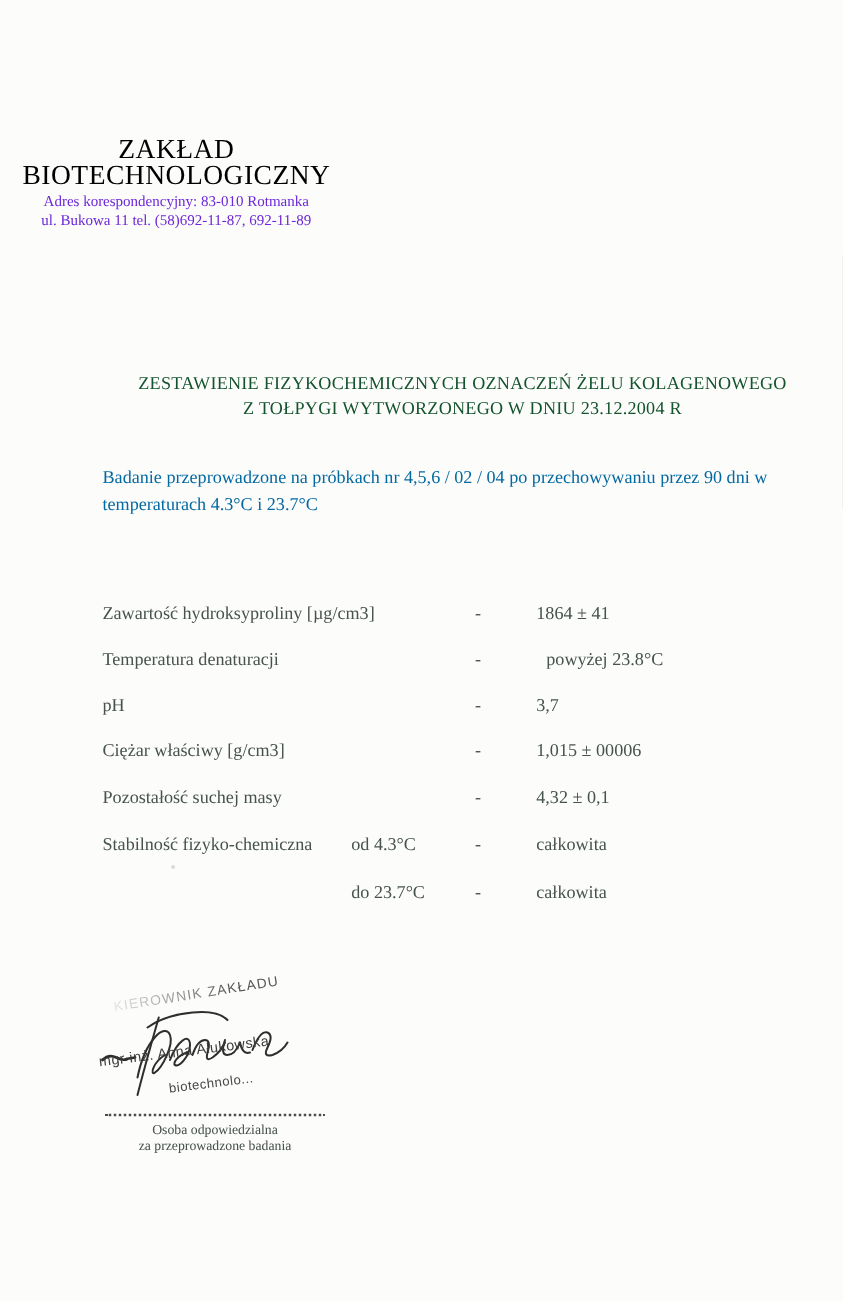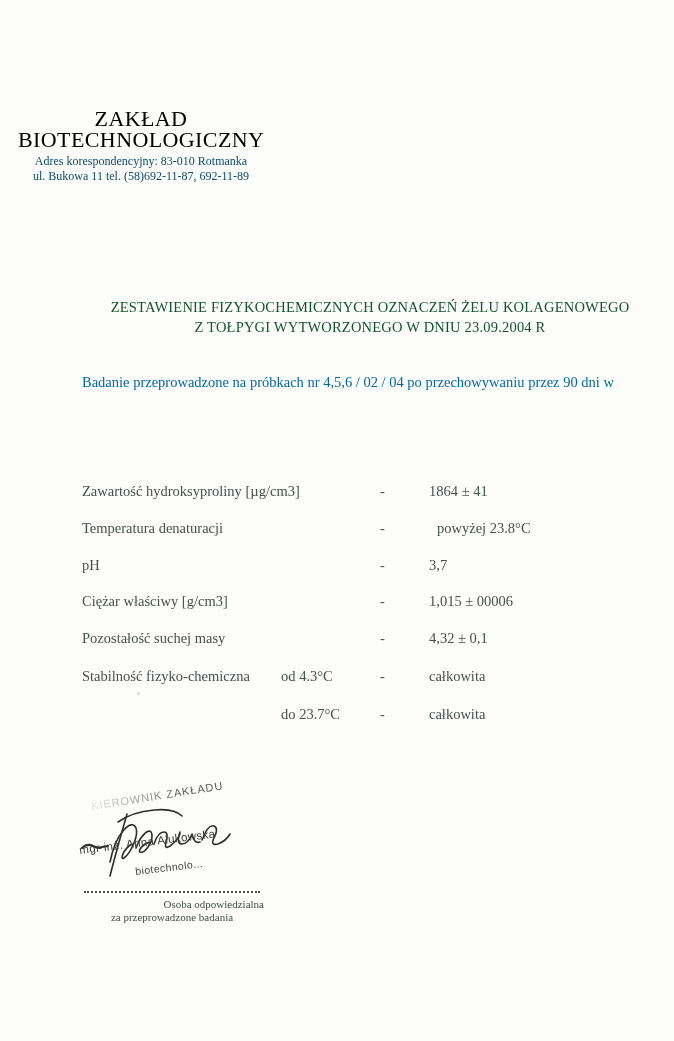--- a/index.html
+++ b/index.html
@@ -10,21 +10,21 @@
     background:#fcfcfb;
     font-family:"Liberation Serif","DejaVu Serif",serif;
     color:#46524c;
     overflow:hidden;
   }
   .abs{position:absolute;}
 
   
   .letterhead{left:18px;top:108px;width:246px;text-align:center;}
   .org-line{font-size:22px;line-height:21px;letter-spacing:0.4px;color:#000000;}
-  .addr-line{font-size:12px;line-height:14.5px;color:#0c4a6e;}
+  .addr-line{font-size:12px;line-height:14.5px;color:#6d28d9;}
   .addr-gap{margin-top:4px;}
 
   
   .doc-title{left:82px;top:297px;width:576px;text-align:center;}
   .title-line{font-size:14.5px;line-height:20px;letter-spacing:0.2px;color:#14532d;}
 
   
   .intro{left:82px;top:372px;width:570px;}
   .intro-line{font-size:14.5px;line-height:21.5px;color:#0369a1;}
 
@@ -56,43 +56,44 @@
   .stamp3{
     position:absolute;left:55px;top:75px;
     font-size:10.5px;letter-spacing:0.4px;color:#474747;
     transform:rotate(-7deg);
     font-family:"Liberation Sans","DejaVu Sans",sans-serif;
     white-space:nowrap;
   }
   .sig-svg{position:absolute;left:0px;top:16px;}
   .dotline{position:absolute;left:4px;top:105px;width:176px;border-bottom:2px dotted #4c4c4c;}
   .cap{position:absolute;width:184px;left:0;text-align:center;font-size:11px;line-height:13px;color:#444f49;}
-  .cap1{top:112px;text-align:right;}
+  .cap1{top:112px;}
   .cap2{top:125px;}
 
   .noise-dot{left:137px;top:692px;width:3px;height:3px;background:#d8d8d4;border-radius:50%;}
 </style>
 </head>
 <body>
 
 <div class="page">
 
   <div class="abs letterhead">
     <div class="org-line">ZAKŁAD BIOTECHNOLOGICZNY</div>
     <div class="addr-line addr-gap">Adres korespondencyjny: 83-010 Rotmanka</div>
     <div class="addr-line">ul. Bukowa 11   tel. (58)692-11-87, 692-11-89</div>
   </div>
 
   <div class="abs doc-title">
     <div class="title-line">ZESTAWIENIE FIZYKOCHEMICZNYCH OZNACZEŃ ŻELU KOLAGENOWEGO</div>
-    <div class="title-line">Z TOŁPYGI WYTWORZONEGO W DNIU 23.09.2004 R</div>
+    <div class="title-line">Z TOŁPYGI WYTWORZONEGO W DNIU 23.12.2004 R</div>
   </div>
 
   <div class="abs intro">
     <div class="intro-line">Badanie przeprowadzone na próbkach nr 4,5,6 / 02 / 04 po przechowywaniu przez 90 dni w</div>
+    <div class="intro-line">temperaturach  4.3°C  i  23.7°C</div>
   </div>
 
   <div class="abs row" style="top:448px">
     <span class="lbl">Zawartość hydroksyproliny [µg/cm3]</span>
     <span class="sep">-</span>
     <span class="val">1864 ± 41</span>
   </div>
   <div class="abs row" style="top:485px">
     <span class="lbl">Temperatura denaturacji</span>
     <span class="sep">-</span>

